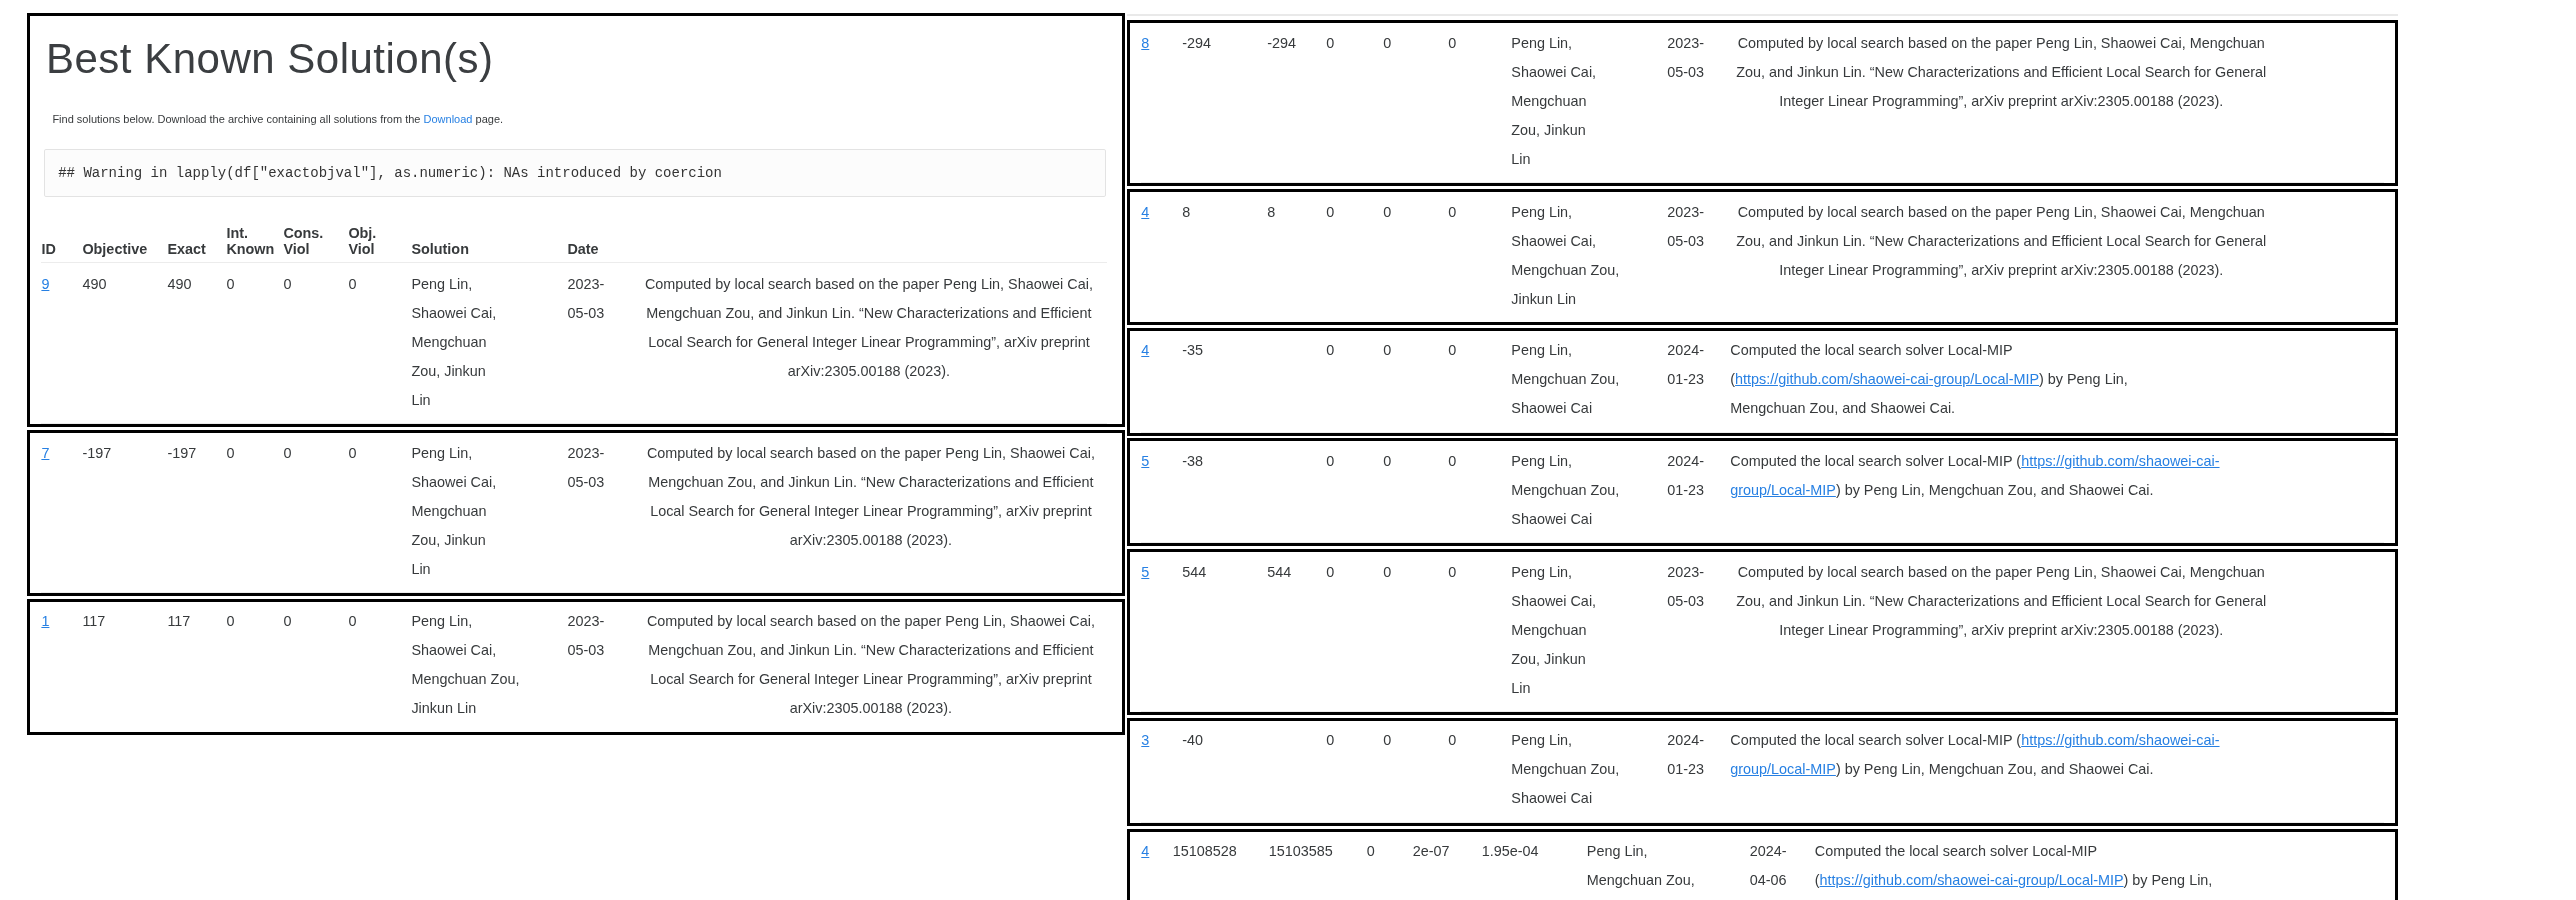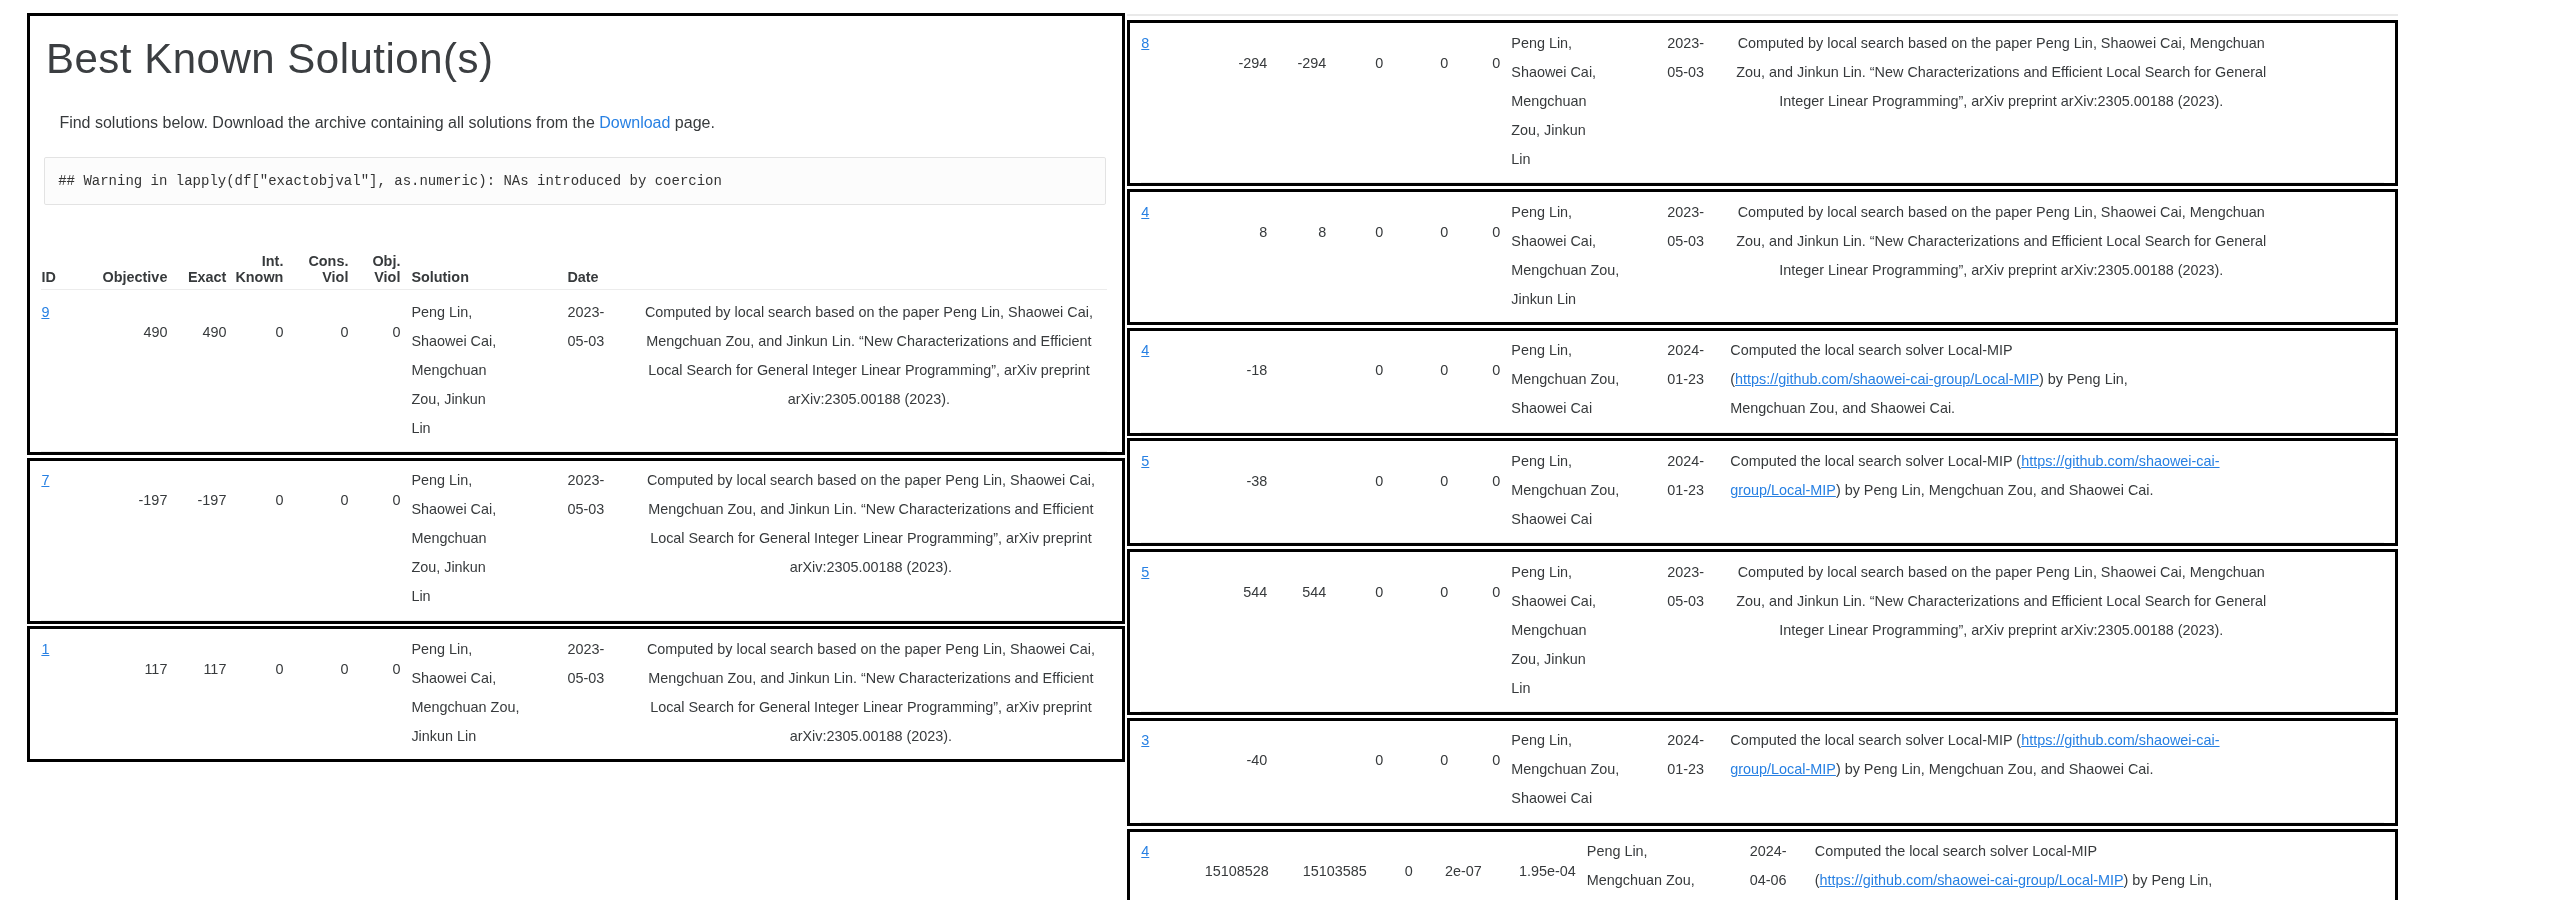--- a/index.html
+++ b/index.html
@@ -7,36 +7,36 @@
   body { font-family:"Liberation Sans","DejaVu Sans",sans-serif; color:#373a3c; }
 
   .layout { display:flex; align-items:flex-start; padding:13px 0 0 19.4px; }
   .col-left  { width:1106px; flex:none; margin-right:1.9px;padding-left:8px; }
   .col-right { width:1271px; flex:none; padding-top:0.9px; }
 
   .box { border:3.7px solid #000; background:#fff; margin-bottom:2.8px; }
   .box-a { padding:13px 15px 0 11px; }
 
   .page-title { font-size:42px; font-weight:300; color:#3b3e41; letter-spacing:0.5px; margin:5.6px 0 28px 4.6px; }
-  .intro { font-size:16px; line-height:1.5; margin:0 0 22px 18px; }
+  .intro { font-size:11px; line-height:1.5; margin:0 0 22px 11px; }
   a { color:#2780e3; text-decoration:none; cursor:pointer; }
   a.id-link, a.d-link { text-decoration:underline; }
 
   .code-block { border:0.9px solid #e3e3e3; background:#fcfcfc; border-radius:1.9px;
     font-family:"Liberation Mono","DejaVu Sans Mono",monospace; font-size:14px; color:#343434;
     padding:15px 13px; margin:0 1.9px 28px 2.8px; white-space:pre; overflow:hidden; }
 
   
   .grid-std, .grid-wide, .thead { display:grid; font-size:14.4px; line-height:29px; }
   .grid-std, .thead { grid-template-columns:41px 85px 59px 57px 65px 52px 156px 63px 1fr; }
   .grid-wide        { grid-template-columns:31.5px 96px 98px 46px 69px 94px 163px 65px 1fr; }
 
   .thead { align-items:end; padding-bottom:4.6px; border-bottom:1.9px solid #ececec; font-weight:700; }
   .thead .cell { line-height:16px; }
-  .num, .h-num { text-align:right;margin-top:20px; }
+  .num, .h-num { text-align:left; }
   .cell { min-width:0; }
 
   .row { padding:3.7px 0 8.3px 0; }
   .row-box .row { padding:5.6px 0 8.3px 0; }
   .rule-bottom { border-bottom:1.9px solid #ececec; }
   .row-box .row { margin:0 11px; }
   .box-a .row { margin:0 0; }
   .c-sub, .c-date, .c-desc { padding-left:11px; }
 
   .sub-inner, .desc-inner { display:inline-block; vertical-align:top; }
@@ -141,21 +141,21 @@
     <div class="cell num c-cons">0</div>
     <div class="cell num c-objv">0</div>
     <div class="cell c-sub"><span class="sub-inner">Peng Lin, Shaowei Cai, Mengchuan Zou, Jinkun Lin</span></div>
     <div class="cell c-date">2023-05-03</div>
     <div class="cell c-desc"><span class="desc-inner"><span class="d-pre">Computed by local search based on the paper Peng Lin, Shaowei Cai, Mengchuan Zou, and Jinkun Lin. “New Characterizations and Efficient Local Search for General Integer Linear Programming”, arXiv preprint arXiv:2305.00188 (2023).</span><span class="d-post"></span></span></div>
   </div>
         </div>
         <div class="box row-box">
           <div class="row grid-std sub3 desc-lmn rule-bottom">
     <div class="cell c-id"><a class="id-link" href="#">4</a></div>
-    <div class="cell num c-obj">-18</div>
+    <div class="cell num c-obj">-35</div>
     <div class="cell num c-exact"></div>
     <div class="cell num c-int">0</div>
     <div class="cell num c-cons">0</div>
     <div class="cell num c-objv">0</div>
     <div class="cell c-sub"><span class="sub-inner">Peng Lin, Mengchuan Zou, Shaowei Cai</span></div>
     <div class="cell c-date">2024-01-23</div>
     <div class="cell c-desc"><span class="desc-inner"><span class="d-pre">Computed the local search solver Local-MIP (</span><a class="d-link" href="#">https://github.com/shaowei-cai-group/Local-MIP</a><span class="d-post">) by Peng Lin, Mengchuan Zou, and Shaowei Cai.</span></span></div>
   </div>
         </div>
         <div class="box row-box">

